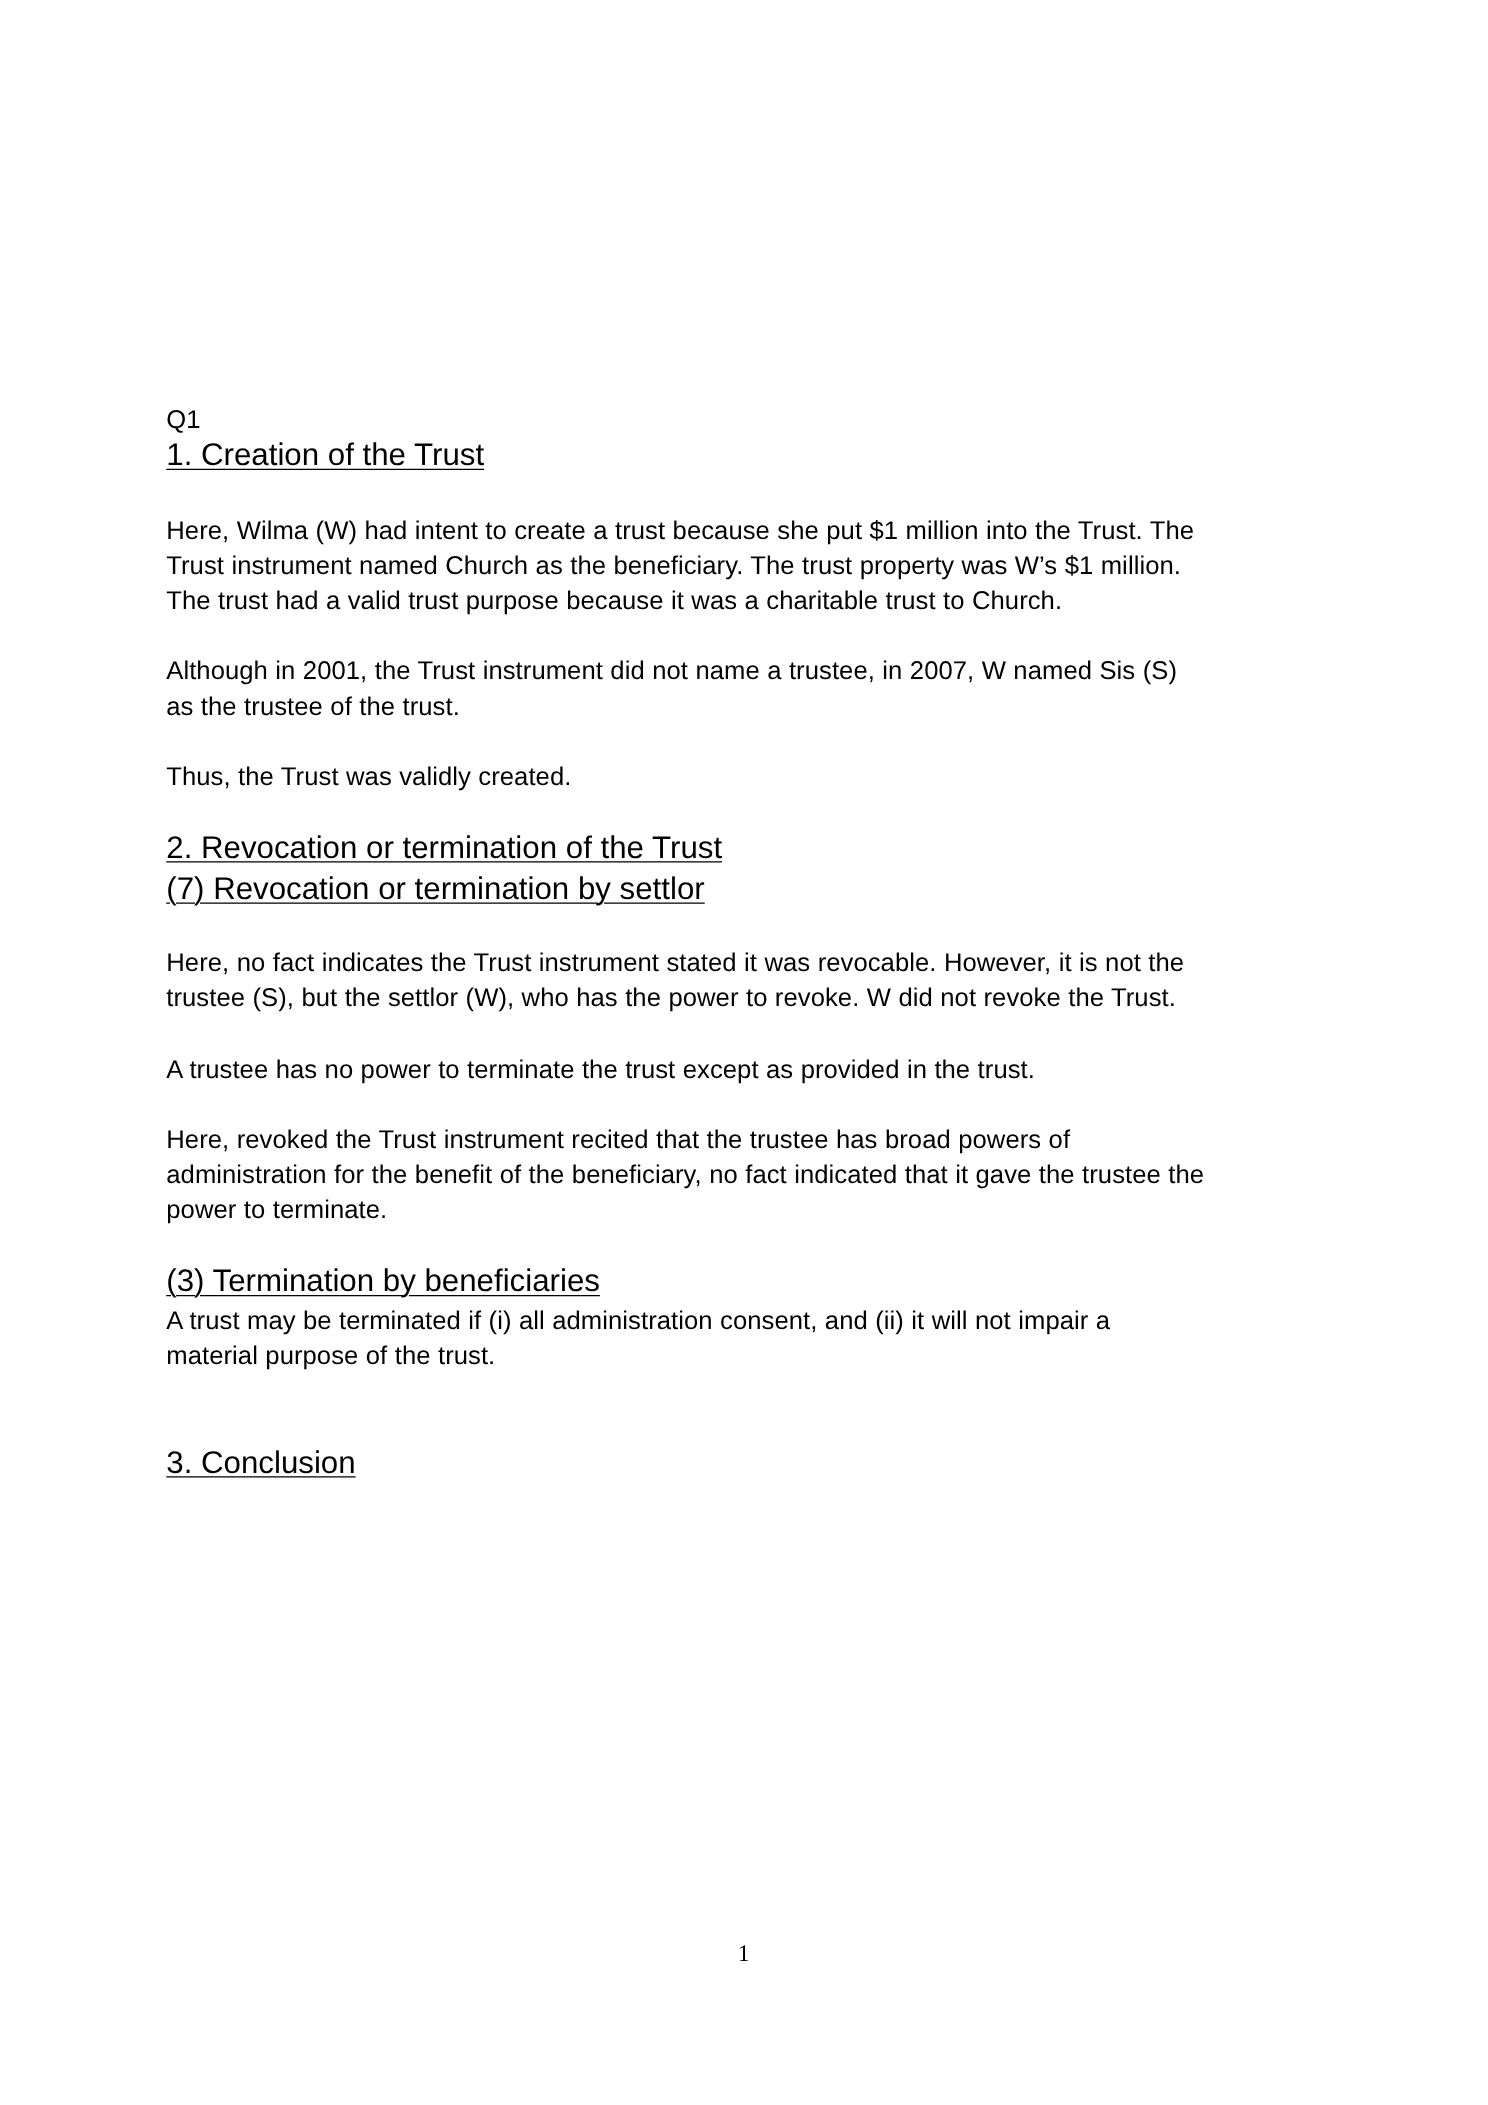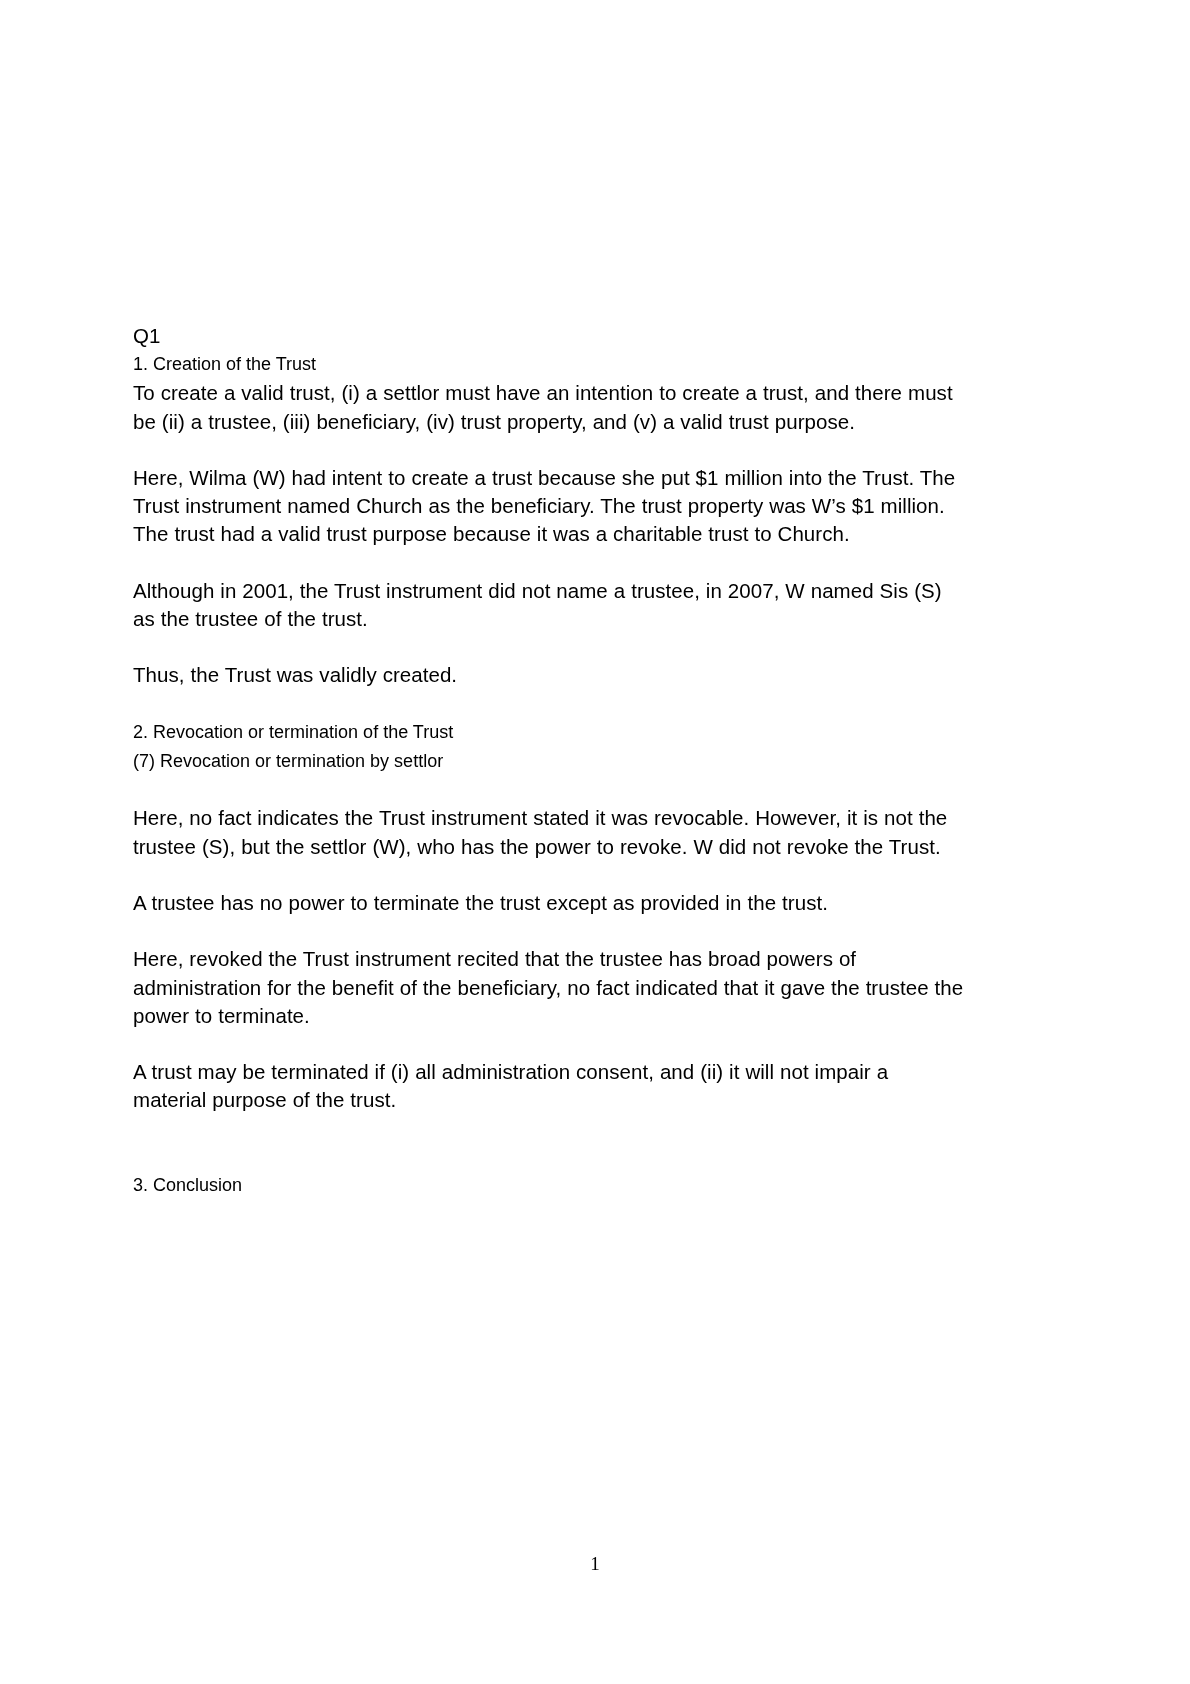--- a/index.html
+++ b/index.html
@@ -28,22 +28,23 @@
     width: 832px;
   }
   .line {
     font-size: 20.5px;
     line-height: 28.2px;
     letter-spacing: 0.05px;
     white-space: pre-wrap;
     word-spacing: 0.2px;
   }
   .heading {
-    font-size: 18px;
+    font-size: 25px;
     line-height: 28.2px;
+    text-decoration: underline;
     text-underline-offset: 2.5px;
     text-decoration-thickness: 1.4px;
     display: inline-block;
   }
   .heading-row {
     line-height: 28.2px;
   }
   .para {
     margin: 0;
   }
@@ -61,37 +62,37 @@
   }
 </style>
 </head>
 <body>
 
 <div class="page">
 
   <div class="doc-body" id="doc-body">
       <div class="line para">Q1</div>
       <div class="heading-row"><span class="heading">1. Creation of the Trust</span></div>
-      <div class="line para">To create a valid trust, (i) a settlor must have an intention to create a trust, and there must be (ii) a trustee, (iii) beneficiary, (iv) trust property, and (v) a valid trust purpose.</div>
       <div class="gap"></div>
       <div class="line para">Here, Wilma (W) had intent to create a trust because she put $1 million into the Trust. The Trust instrument named Church as the beneficiary. The trust property was W’s $1 million. The trust had a valid trust purpose because it was a charitable trust to Church.</div>
       <div class="gap"></div>
       <div class="line para">Although in 2001, the Trust instrument did not name a trustee, in 2007, W named Sis (S) as the trustee of the trust.</div>
       <div class="gap"></div>
       <div class="line para">Thus, the Trust was validly created.</div>
       <div class="gap"></div>
       <div class="heading-row"><span class="heading">2. Revocation or termination of the Trust</span></div>
       <div class="heading-row"><span class="heading">(7) Revocation or termination by settlor</span></div>
       <div class="gap"></div>
       <div class="line para">Here, no fact indicates the Trust instrument stated it was revocable. However, it is not the trustee (S), but the settlor (W), who has the power to revoke. W did not revoke the Trust.</div>
       <div class="gap"></div>
       <div class="line para">A trustee has no power to terminate the trust except as provided in the trust.</div>
       <div class="gap"></div>
       <div class="line para">Here, revoked the Trust instrument recited that the trustee has broad powers of administration for the benefit of the beneficiary, no fact indicated that it gave the trustee the power to terminate.</div>
       <div class="gap"></div>
+      <div class="heading-row"><span class="heading">(3) Termination by beneficiaries</span></div>
       <div class="line para">A trust may be terminated if (i) all administration consent, and (ii) it will not impair a material purpose of the trust.</div>
       <div class="gap"></div>
       <div class="gap"></div>
       <div class="heading-row"><span class="heading">3. Conclusion</span></div>
     </div>
 
   <div class="page-number">1</div>
 
 </div>
 

